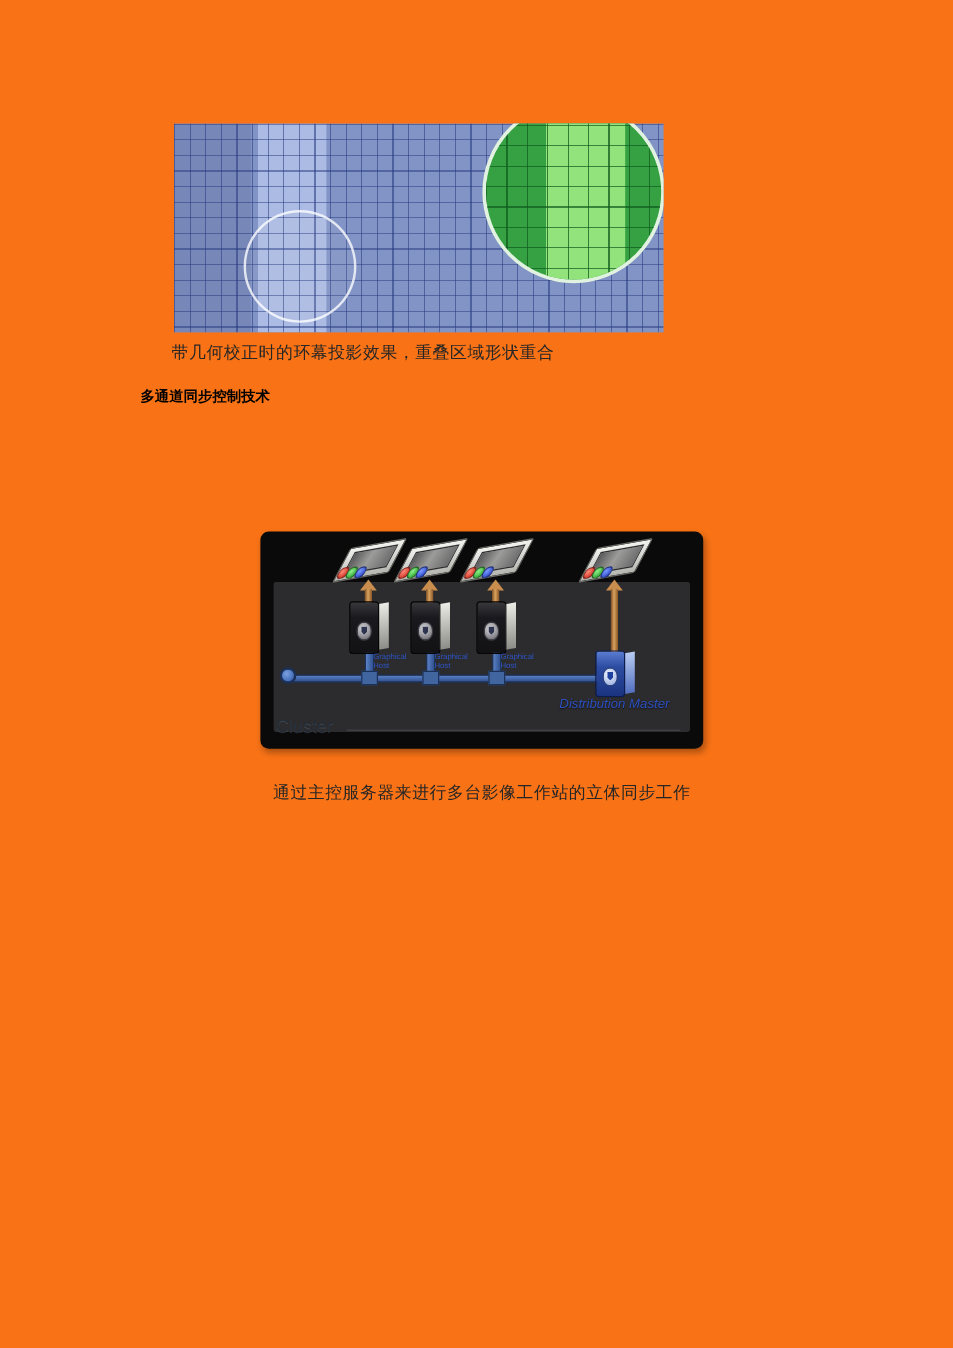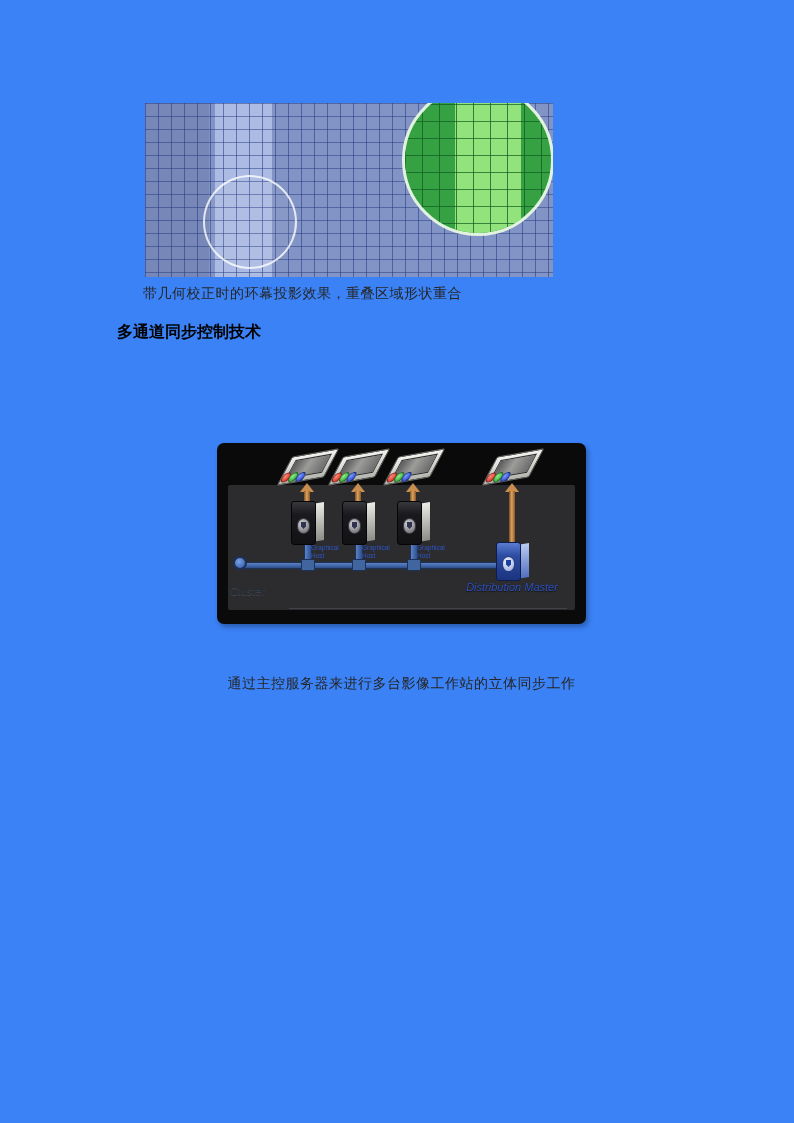--- a/index.html
+++ b/index.html
@@ -1,18 +1,18 @@
 <!DOCTYPE html>
 <html><head>
 <meta charset="utf-8">
 <style>
   html,body { margin:0; padding:0; background:#e8e8e8; }
   .page {
     position:relative; width:794px; height:1123px; margin:0 auto;
-    background:#3b82f6; overflow:hidden;
+    background:#f97316; overflow:hidden;
     font-family:"Liberation Serif","DejaVu Serif",serif;
     color:#1f1f1f;
   }
 
   
   .photo1 {
     position:absolute; left:145px; top:103px; width:408px; height:174px;
     margin:0; overflow:hidden; background:#8294c5;
   }
   .p1-darkband { position:absolute; left:0; top:0; width:64px; height:100%;
@@ -33,27 +33,27 @@
   .p1g-stripe { position:absolute; left:50px; top:0; width:66px; height:100%;
     background:#92e37c; }
   .p1g-grid { position:absolute; left:0; top:0; right:0; bottom:0;
     background-image:
       repeating-linear-gradient(to right, rgba(16,92,30,0.75) 0 1px, transparent 1px 17px),
       repeating-linear-gradient(to bottom, rgba(16,92,30,0.7) 0 1px, transparent 1px 17px);
   }
 
   .caption { position:absolute; font-size:14px; color:#262626; letter-spacing:0.5px; }
   .cap1 { left:143px; top:285px; }
-  .cap2 { left:217px; top:675px; width:369px; text-align:center; }
+  .cap2 { left:217px; top:652px; width:369px; text-align:center; }
 
   
   .heading {
     position:absolute; left:117px; top:322px; margin:0;
     font-family:"Liberation Sans","DejaVu Sans",sans-serif;
-    font-size:16px; font-weight:bold; color:#000;
+    font-size:12px; font-weight:bold; color:#000;
   }
   .bodytext {
     position:absolute; left:117px; top:343px; width:562px; margin:0;
     font-size:14px; line-height:21px; text-align:justify; color:#1f1f1f;
   }
 
   
   .diagram {
     position:absolute; left:217px; top:443px; width:369px; height:181px;
     margin:0; background:#0a0a0b; border-radius:7px; overflow:hidden;
@@ -109,21 +109,21 @@
   .drop { position:absolute; width:6px; background:linear-gradient(to right,#5b82c6,#2e4f8e);
     border:1px solid #1c3158; top:96px; height:25px; }
   .junction { position:absolute; top:116px; width:12px; height:10px;
     background:#41669f; border:1px solid #1c3158; }
 
   .host-label { position:absolute; width:46px; font-size:6.5px; line-height:7.5px;
     color:#2d54c6; white-space:pre-line; }
   .master-label { position:absolute; left:228px; top:138px; width:134px;
     text-align:center; font-size:11px; color:#2b4fc0;
     text-shadow:0 1px 1px rgba(0,0,0,0.6);font-style:italic; }
-  .cluster-label { position:absolute; left:13px; top:142px; font-size:11px;
+  .cluster-label { position:absolute; left:13px; top:154px; font-size:15px;
     color:#242c36; text-shadow:0 1px 0 rgba(130,140,160,0.28); }
   .cluster-line { position:absolute; left:72px; top:165px; width:278px; height:1px;
     background:rgba(140,152,175,0.22); }
 </style>
 </head>
 <body>
 
 <div class="page">
 
   <figure class="photo1">

